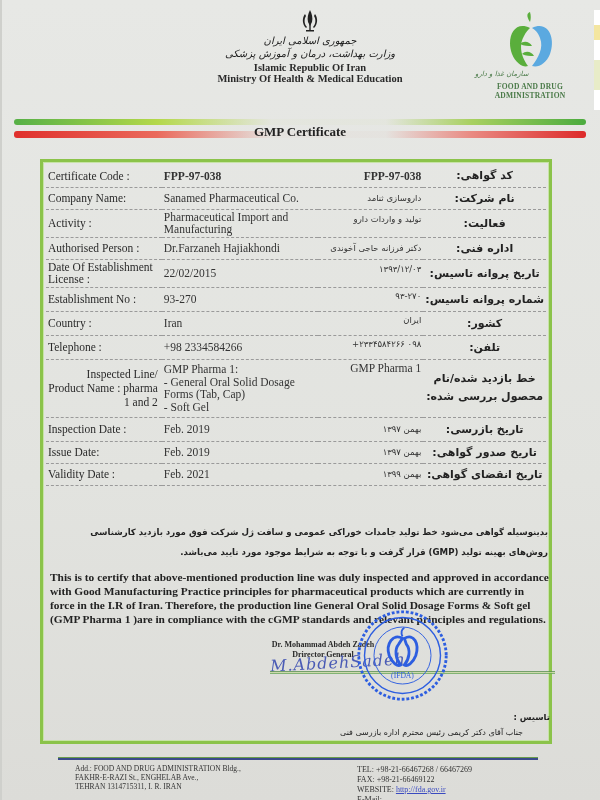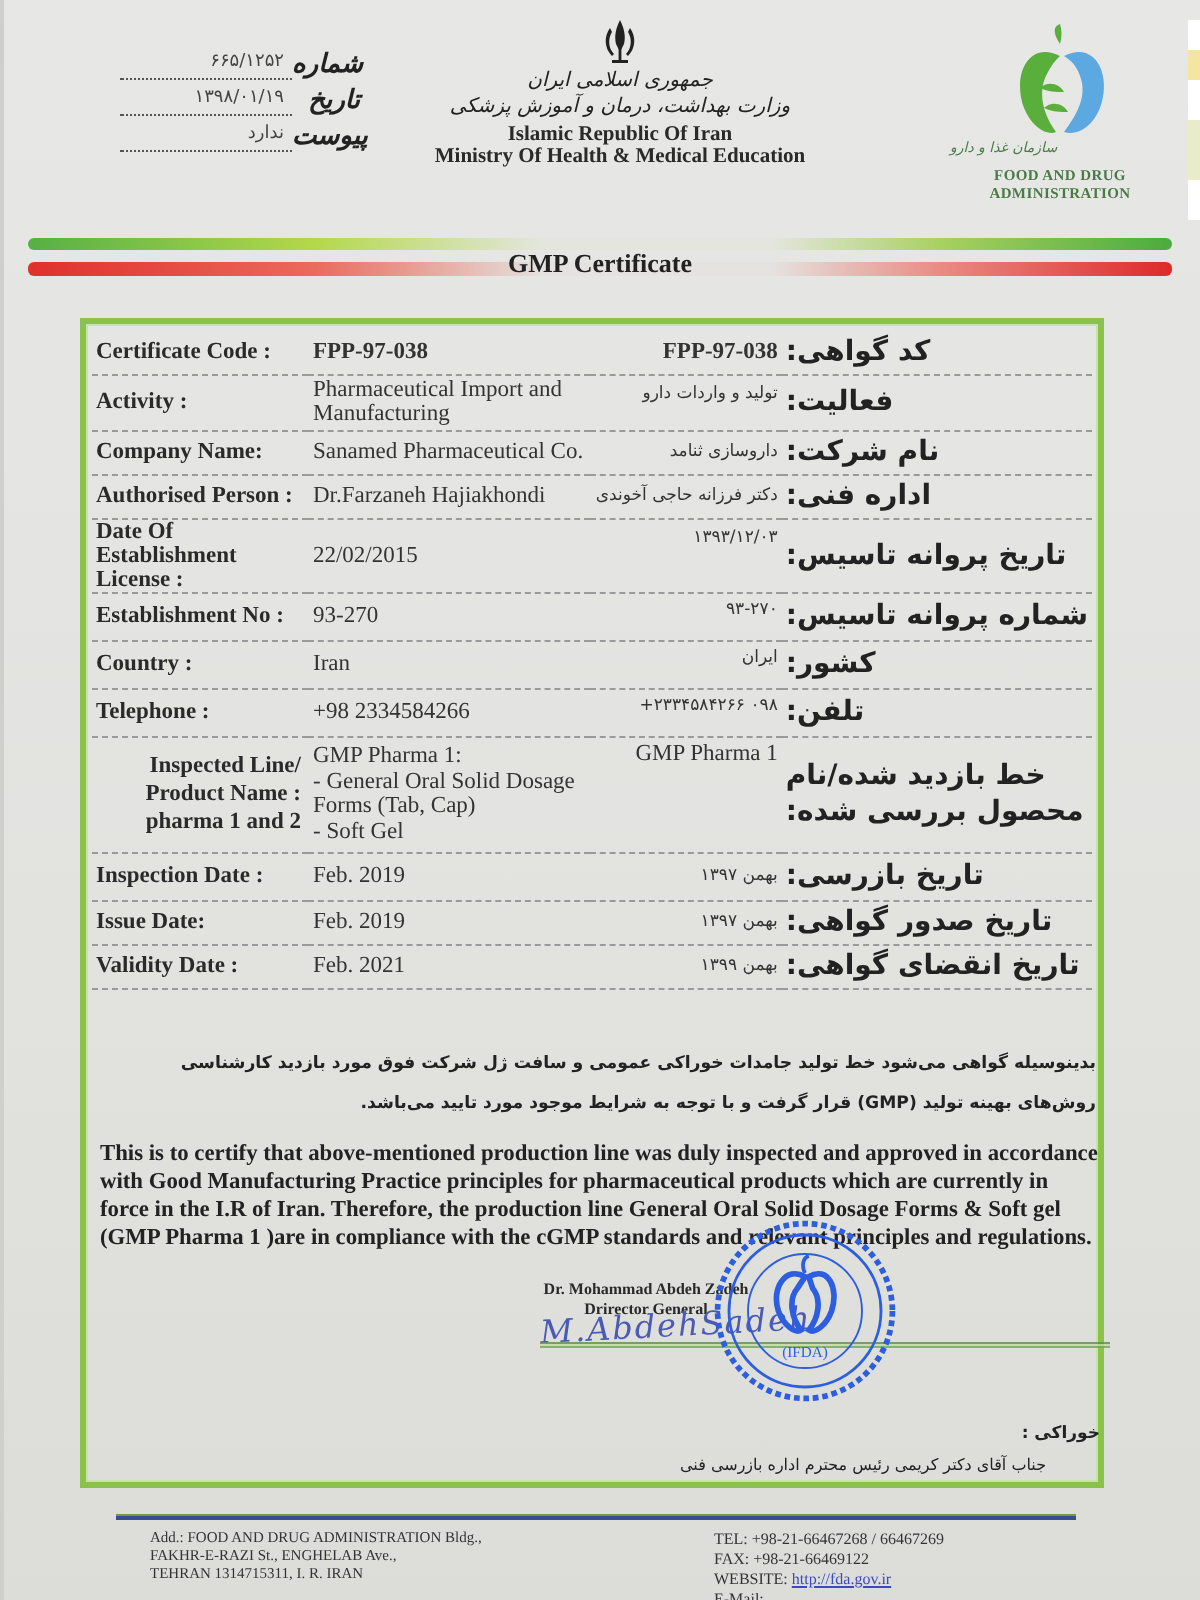--- a/index.html
+++ b/index.html
@@ -39,26 +39,26 @@
       background: linear-gradient(90deg, #e0302c 0%, #ea6a5c 25%, rgba(225,210,205,0.2) 45%, rgba(225,210,205,0.2) 65%, #e98a82 80%, #dd2a2a 100%);
       border-radius: 3px; }
     .doc-title { position: absolute; left: 0; width: 600px; top: 124px; text-align: center; font-weight: bold; font-size: 13px; color: #222; }
 
     
     .frame { position: absolute; left: 40px; top: 159px; width: 512px; height: 585px;
       border: 3px solid #8bc34a; box-shadow: inset 0 0 0 1px #c7e3a6; }
 
     table.info { position: absolute; left: 46px; top: 165px; width: 500px; border-collapse: collapse; font-size: 11px; }
     table.info td { border-bottom: 1px dashed #9a9a9a; padding: 0 2px; vertical-align: middle; }
-    td.lab { width: 125px; font-weight: bold; font-size: 11.5px; color: #2a2a2a; padding-left: 2px; }
+    td.lab { width: 125px; font-weight: normal; font-size: 11.5px; color: #2a2a2a; padding-left: 2px; }
     td.val { width: 172px; padding-left: 4px; color: #333; font-size: 11.5px; line-height: 12px; }
     td.fav { width: 115px; text-align: right; font-family: "DejaVu Sans", sans-serif; font-size: 8.5px; color: #333; direction: rtl; padding-right: 10px; }
     td.fav.latin { font-family: "Liberation Serif", serif; font-size: 11.5px; font-weight: bold; direction: ltr; }
     td.fav.latin-n { font-family: "Liberation Serif", serif; font-size: 11.5px; direction: ltr; }
-    td.fal { width: 88px; text-align: left; font-family: "DejaVu Sans", sans-serif; font-weight: bold; font-size: 14px; color: #222; direction: rtl; white-space: nowrap; padding-right: 2px; }
+    td.fal { width: 88px; text-align: center; font-family: "DejaVu Sans", sans-serif; font-weight: bold; font-size: 11px; color: #222; direction: rtl; white-space: nowrap; padding-right: 2px; }
     td.fal .two { line-height: 18px; }
 
     .fa-para { position: absolute; left: 50px; top: 522px; width: 498px; direction: rtl; text-align: right;
       font-family: "DejaVu Sans", sans-serif; font-weight: bold; font-size: 8.6px; line-height: 20px; color: #222; }
     .en-para { position: absolute; left: 50px; top: 570px; width: 500px; font-weight: bold; font-size: 11.4px; line-height: 14px; color: #222; }
 
     .signature-block { position: absolute; left: 268px; top: 640px; width: 110px; text-align: center; font-size: 8px; font-weight: bold; color: #2a2a2a; line-height: 10px; }
     .sig-scrawl { position: absolute; left: 270px; top: 653px; font-family: "DejaVu Serif", serif; font-style: italic; font-size: 16px; color: #4a5bb5; letter-spacing: 1px; transform: rotate(-3deg); }
 
     .sign-line { position: absolute; left: 270px; top: 671px; width: 285px; height: 3px;
@@ -82,34 +82,20 @@
     .right-tab { position: absolute; left: 594px; top: 10px; width: 6px; height: 100px;
       background: linear-gradient(180deg, #fff 0 15%, #f4e6a0 15% 30%, #fff 30% 50%, #e8ecc8 50% 80%, #fff 80%); }
   </style>
 </head>
 <body>
 
 <div class="page">
   <div class="left-edge"></div>
   <div class="right-tab"></div>
 
-  <div class="ref-block">
-    <div class="ref-row">
-      <span class="ref-val">۶۶۵/۱۲۵۲</span>
-      <span class="ref-label">شماره</span>
-    </div>
-    <div class="ref-row">
-      <span class="ref-val">۱۳۹۸/۰۱/۱۹</span>
-      <span class="ref-label">تاریخ</span>
-    </div>
-    <div class="ref-row">
-      <span class="ref-val">ندارد</span>
-      <span class="ref-label">پیوست</span>
-    </div>
-  </div>
 
   <div class="center-head">
     <div class="emblem">
       <svg viewBox="0 0 22 26">
         <path d="M11 2 C9 6 8 10 9 14 L11 18 L13 14 C14 10 13 6 11 2Z" fill="#222"></path>
         <path d="M6 6 C3 10 3 16 7 20 L8 19 C5 16 5 11 7 8Z" fill="#222"></path>
         <path d="M16 6 C19 10 19 16 15 20 L14 19 C17 16 17 11 15 8Z" fill="#222"></path>
         <rect x="10.3" y="14" width="1.4" height="9" fill="#222"></rect>
         <rect x="7" y="22" width="8" height="1.5" fill="#222"></rect>
       </svg>
@@ -139,31 +125,31 @@
   <div class="frame"></div>
 
   <table class="info">
     <tbody>
         <tr style="height:22px">
       <td class="lab">Certificate Code :</td>
       <td class="val" style="font-weight:bold">FPP-97-038</td>
       <td class="fav latin">FPP-97-038</td>
       <td class="fal">کد گواهی:</td>
     </tr>
+    <tr style="height:22px">
+      <td class="lab">Company Name:</td>
+      <td class="val">Sanamed Pharmaceutical Co.</td>
+      <td class="fav">داروسازی ثنامد</td>
+      <td class="fal">نام شرکت:</td>
+    </tr>
     <tr style="height:28px">
       <td class="lab">Activity :</td>
       <td class="val">Pharmaceutical Import and Manufacturing</td>
       <td class="fav" style="vertical-align:top;padding-top:4px">تولید و واردات دارو</td>
       <td class="fal">فعالیت:</td>
-    </tr>
-    <tr style="height:22px">
-      <td class="lab">Company Name:</td>
-      <td class="val">Sanamed Pharmaceutical Co.</td>
-      <td class="fav">داروسازی ثنامد</td>
-      <td class="fal">نام شرکت:</td>
     </tr>
     <tr style="height:22px">
       <td class="lab">Authorised Person :</td>
       <td class="val">Dr.Farzaneh Hajiakhondi</td>
       <td class="fav">دکتر فرزانه حاجی آخوندی</td>
       <td class="fal">اداره فنی:</td>
     </tr>
     <tr style="height:28px">
       <td class="lab" style="line-height:12px">Date Of Establishment License :</td>
       <td class="val">22/02/2015</td>
@@ -240,21 +226,21 @@
         <circle cx="50" cy="50" r="40" stroke-width="1.5"></circle>
         <circle cx="50" cy="50" r="30" stroke-width="1"></circle>
         <path d="M50 32 C40 26 32 38 36 50 C39 58 45 62 48 60 C43 54 41 44 46 38Z" stroke-width="3"></path>
         <path d="M52 32 C62 26 68 38 64 50 C61 58 55 62 52 60 C57 54 59 44 54 38Z" stroke-width="3"></path>
         <path d="M50 30 C48 26 49 22 52 21" stroke-width="2"></path>
       </g>
       <text x="50" y="74" text-anchor="middle" font-size="8" fill="#2d5ee0" font-family="Liberation Serif, serif">(IFDA)</text>
     </svg>
   </div>
 
-  <div class="cc-label">خوراکی :</div>
+  <div class="cc-label">تاسیس :</div>
   <div class="cc-text">جناب آقای دکتر کریمی رئیس  محترم اداره بازرسی فنی</div>
 
   <div class="footer-line"></div>
   <div class="footer-left">
     <div>Add.: FOOD AND DRUG ADMINISTRATION  Bldg.,</div>
     <div>FAKHR-E-RAZI St., ENGHELAB Ave.,</div>
     <div>TEHRAN 1314715311, I. R. IRAN</div>
   </div>
   <div class="footer-right">
     <div>TEL: +98-21-66467268 / 66467269</div>

